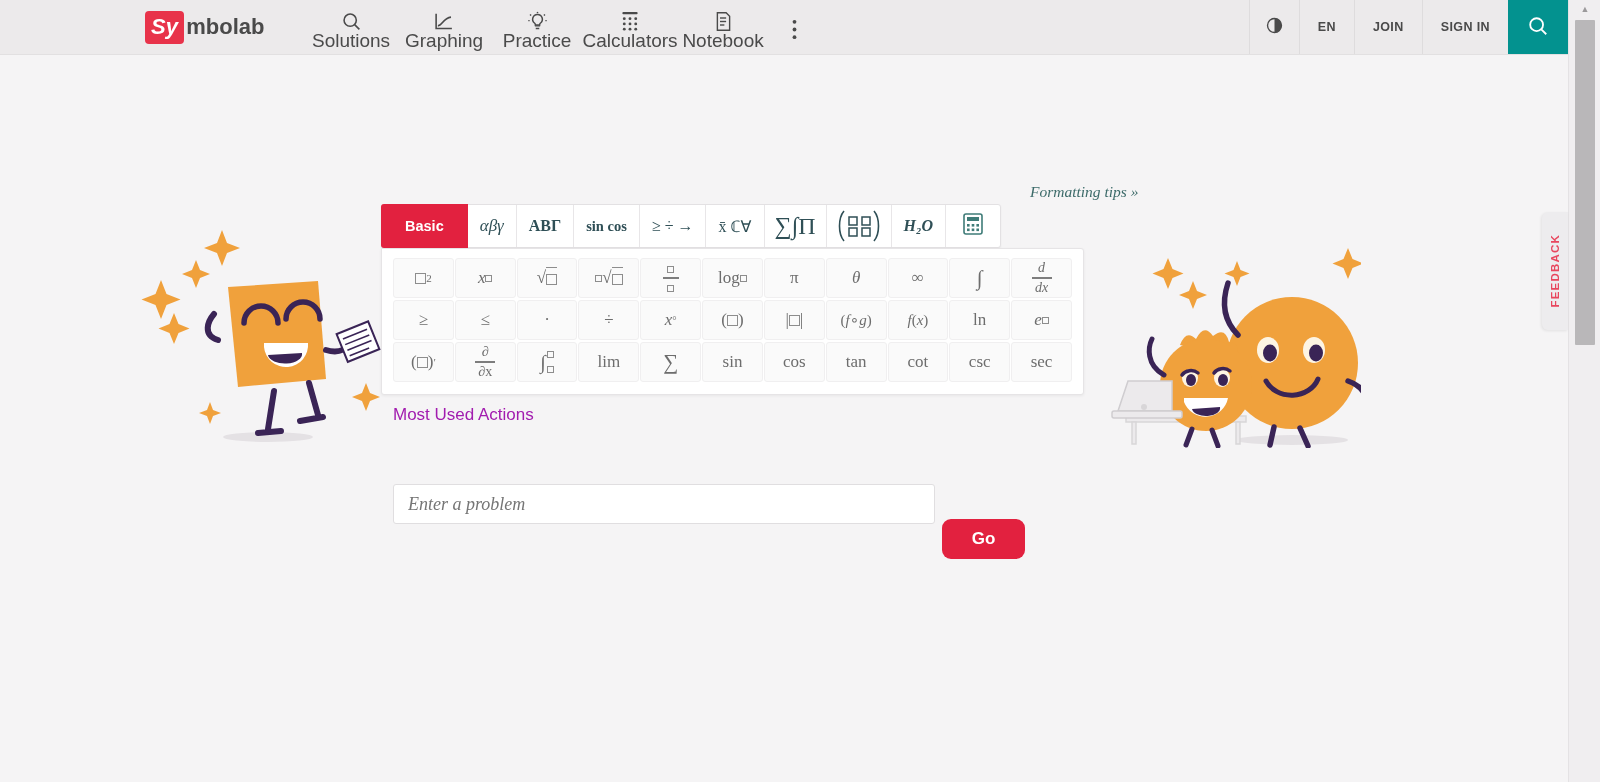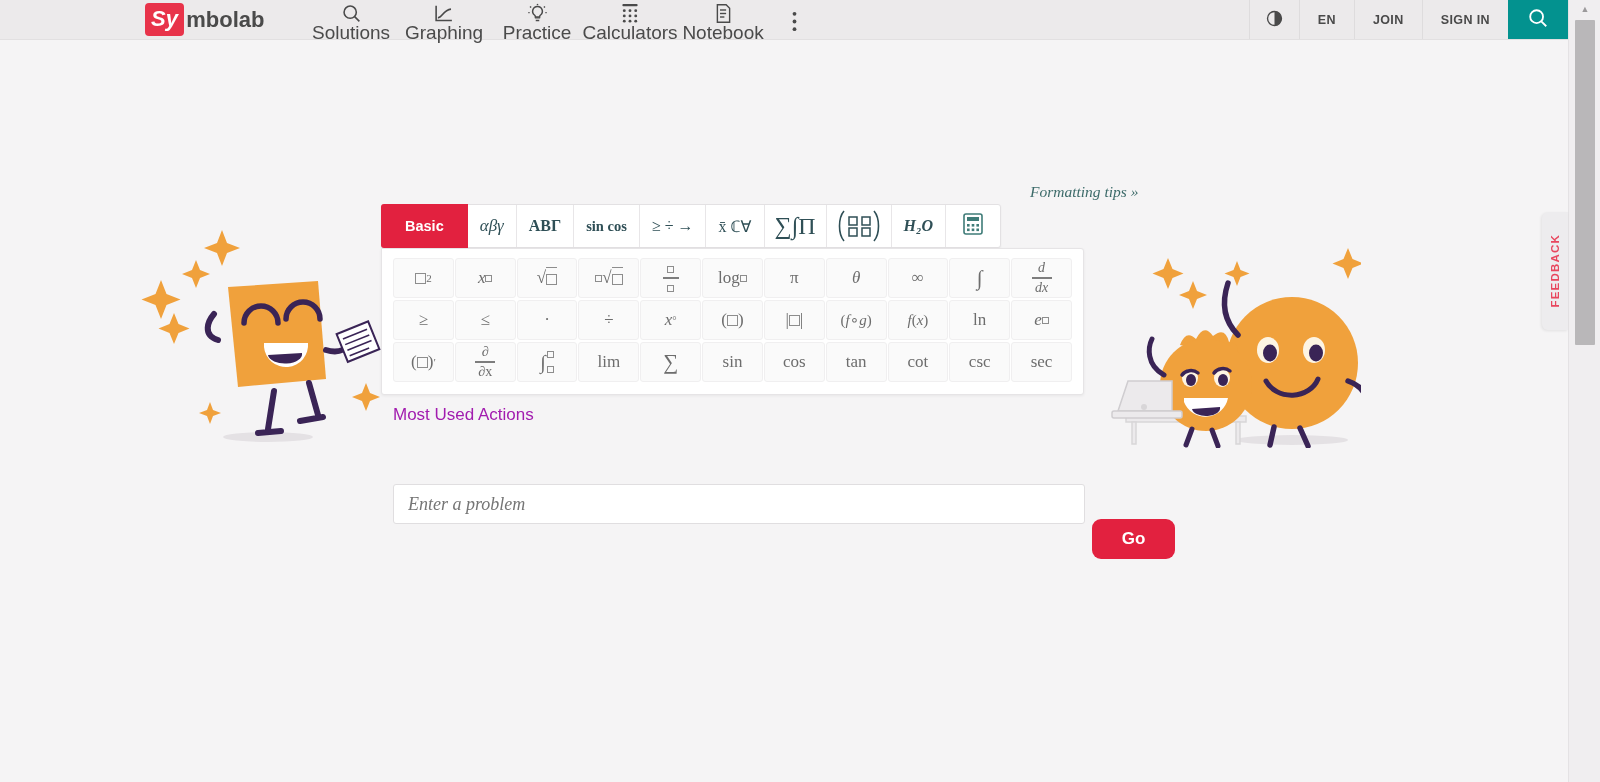--- a/index.html
+++ b/index.html
@@ -8,21 +8,21 @@
     width: 1600px; height: 782px;
     background: #f5f4f5;
     font-family: "Liberation Sans", sans-serif;
     overflow: hidden;
   }
   .page { position: relative; width: 1600px; height: 782px; background: #f5f4f5; }
 
   
   .topbar {
     position: absolute; top: 0; left: 0;
-    width: 1568px; height: 40px;
+    width: 1568px; height: 55px;
     background: #eceaeb;
     display: flex; align-items: stretch;
     border-bottom: 1px solid #e2e0e1;
   }
   .nav-left { display: flex; align-items: stretch; flex: 1 1 auto; }
   .logo {
     display: flex; align-items: center;
     margin-left: 145px; margin-right: 40px;
     text-decoration: none;
   }
@@ -180,21 +180,21 @@
   .mua.seeall {
     background: #fff; border: 1px solid #dcdadc;
     justify-content: space-between; padding: 0 13px;
     color: #5a5a5a; width: 105px;
   }
   .caret { width: 0; height: 0; border-left: 5px solid transparent; border-right: 5px solid transparent; border-top: 6px solid #5a5a5a; }
 
   
   .inputrow { position: absolute; left: 393px; top: 429px; display: flex; }
   .pinput {
-    width: 692px; height: 40px;
+    width: 542px; height: 40px;
     background: #fff; border: 1px solid #e0dee0; border-radius: 3px;
     font-family: "Liberation Serif", serif;
     font-style: italic; font-size: 18px; color: #9b9b9b;
     padding: 0 14px; outline: none;
   }
   .gobtn {
     margin-left: 7px; width: 83px; height: 40px;
     background: #e2213f; color: #fff; border: none; border-radius: 9px;
     font-size: 17px; font-weight: bold; cursor: pointer;
     font-family: "Liberation Sans", sans-serif;

